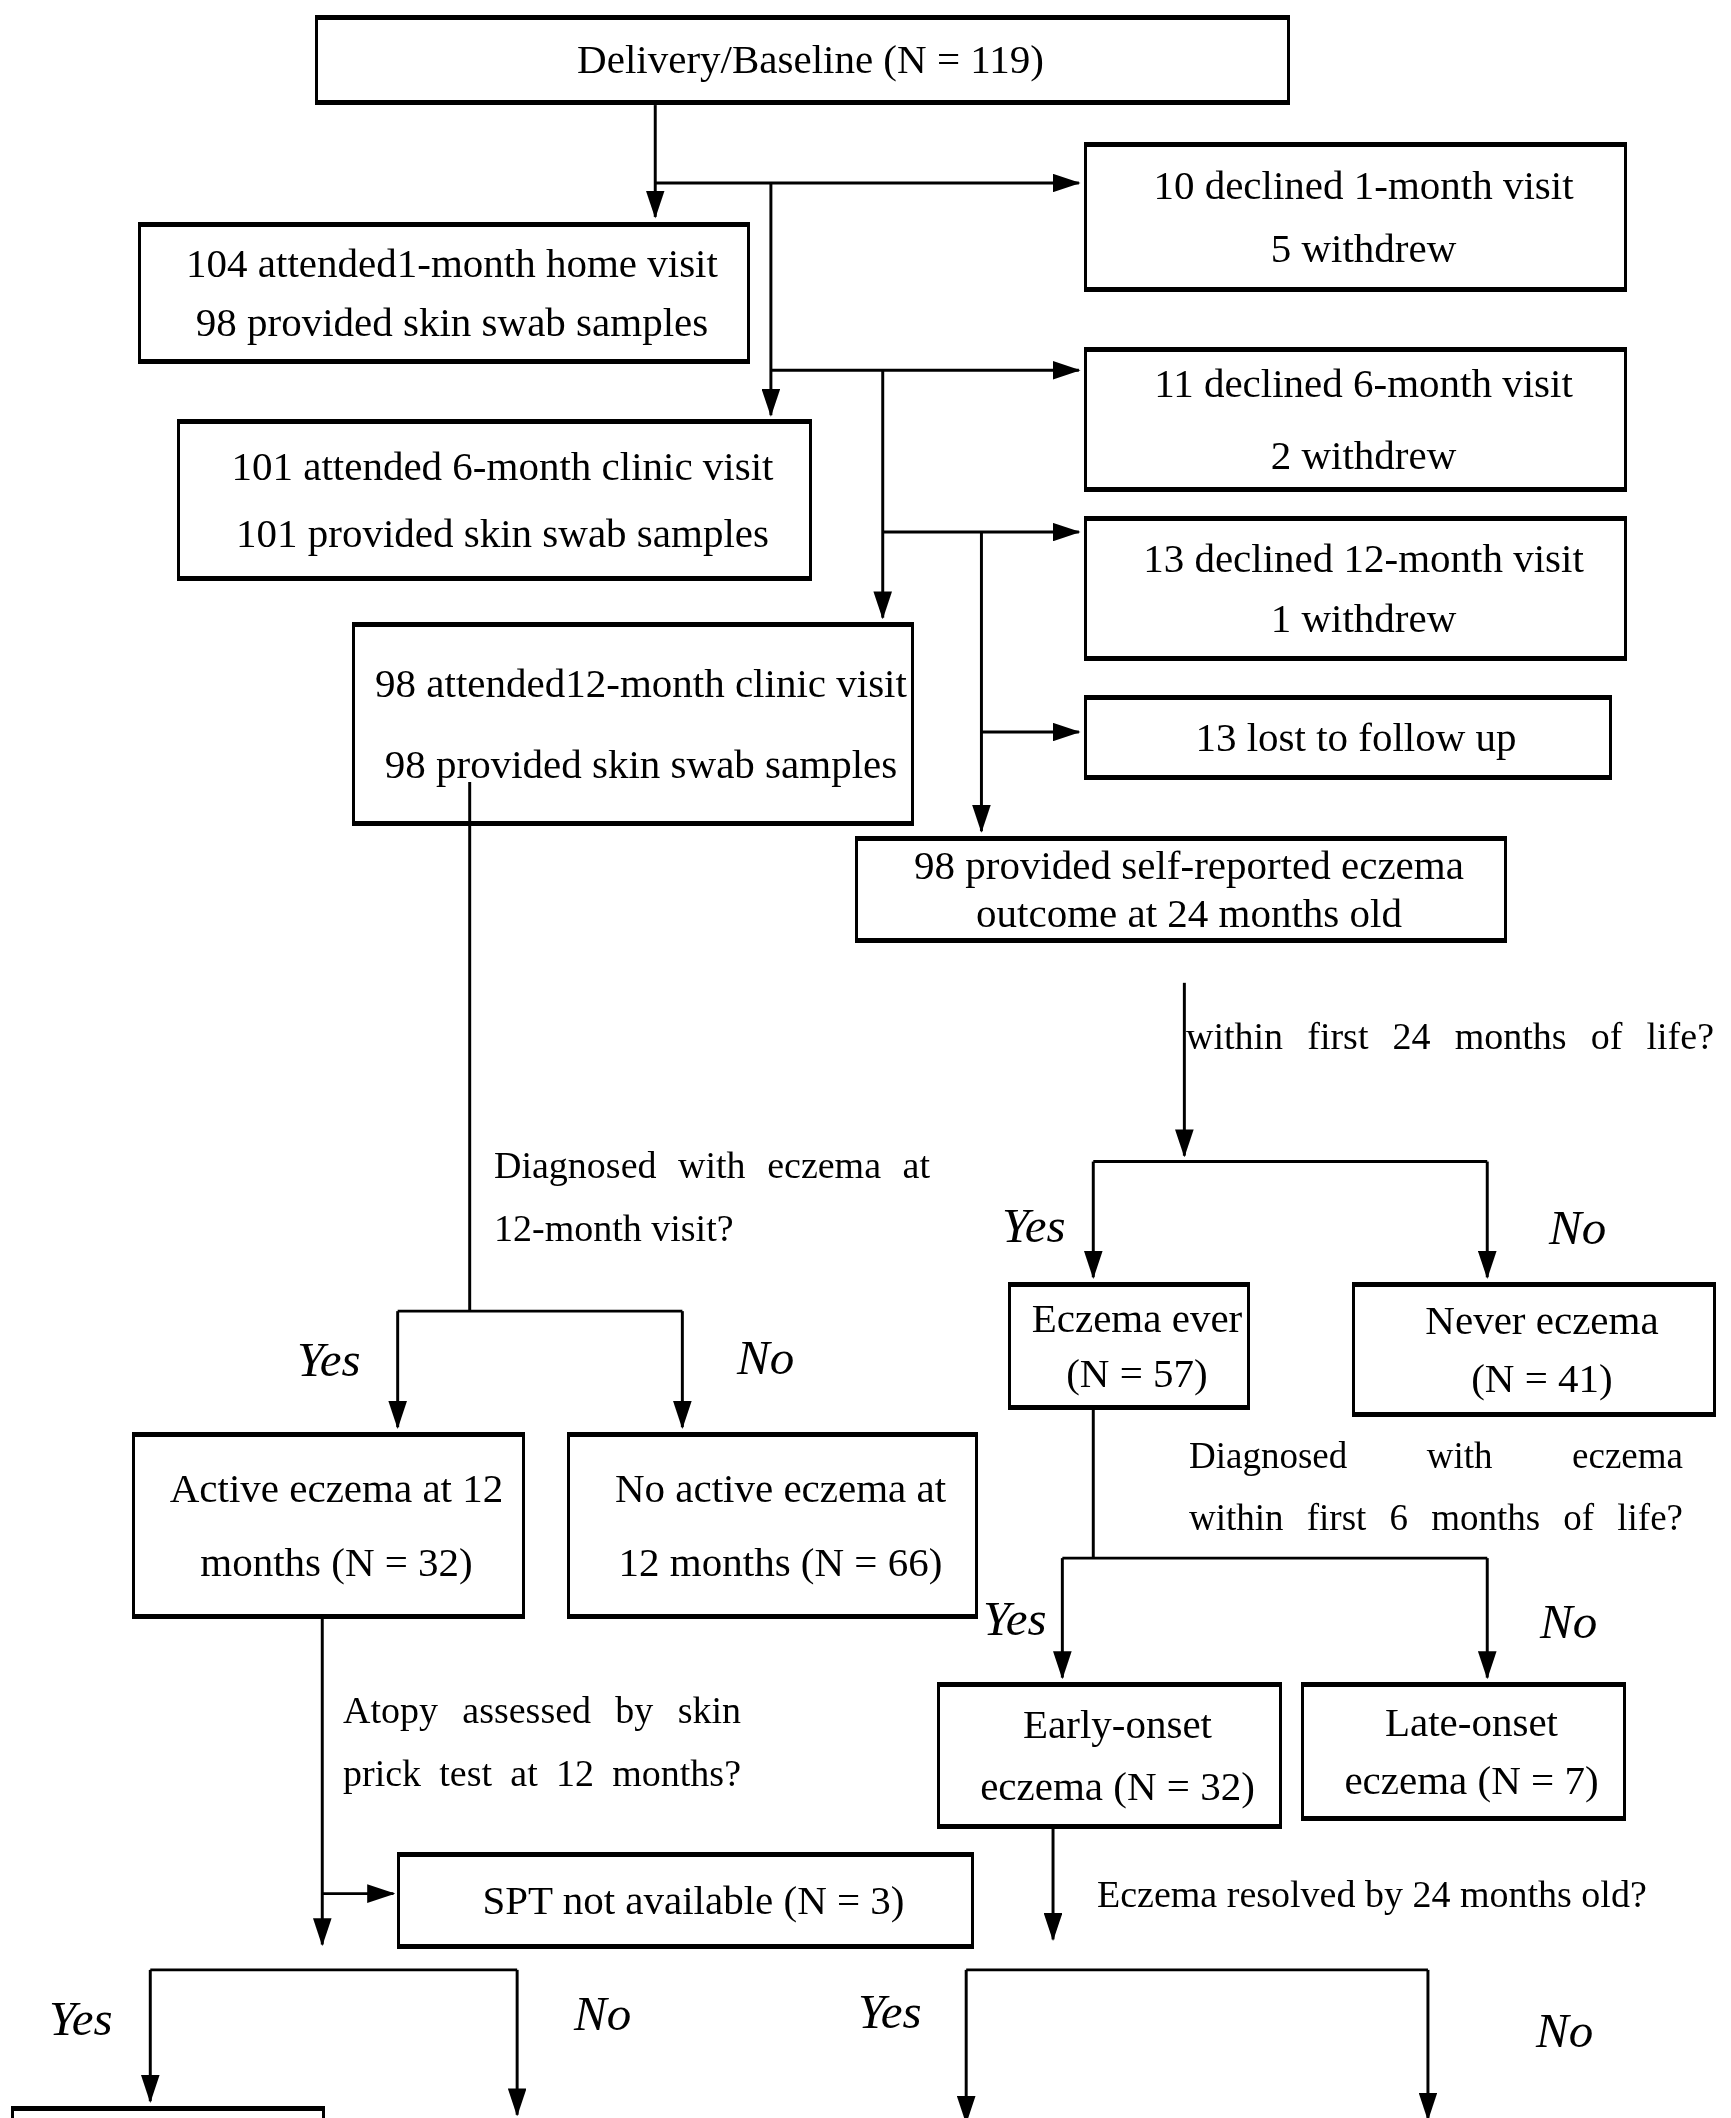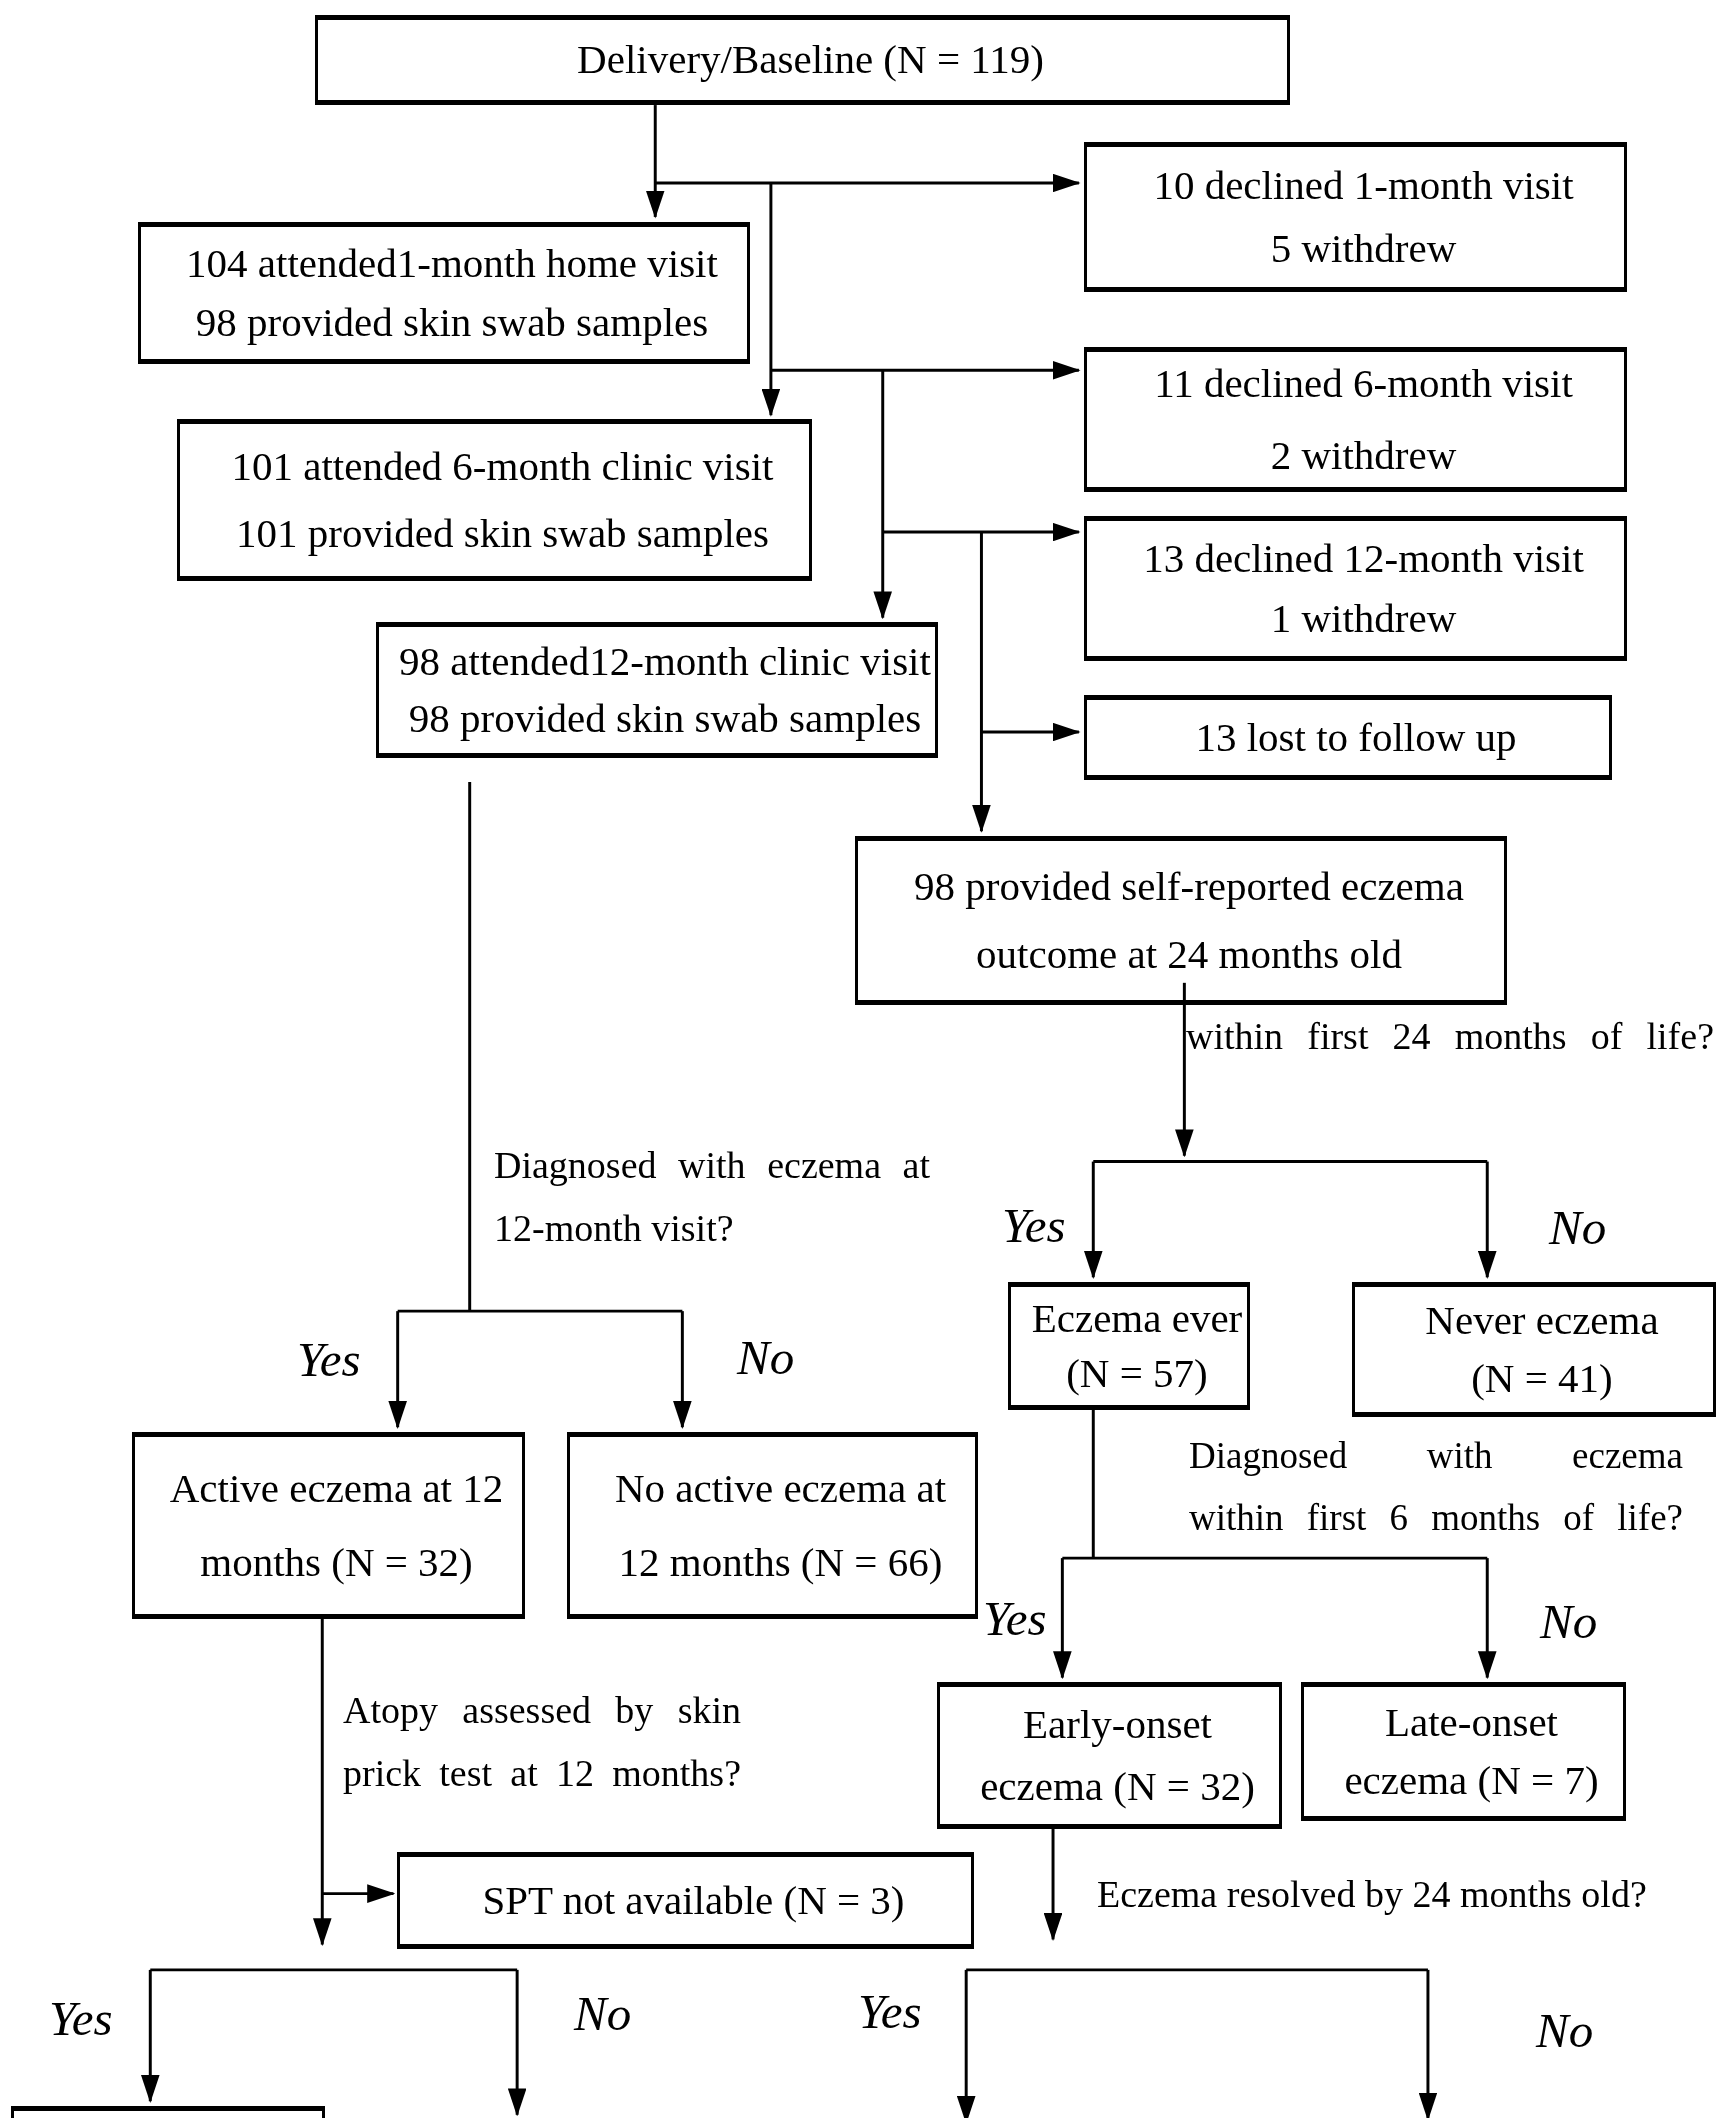--- a/index.html
+++ b/index.html
@@ -77,35 +77,35 @@
   <div class="box" style="left:177px;top:419px;width:635px;height:162px;">
     <div class="ln">101 attended 6-month clinic visit</div>
     <div class="ln">101 provided skin swab samples</div>
   </div>
 
   <div class="box" style="left:1084px;top:347px;width:543px;height:145px;gap:16px;">
     <div class="ln">11 declined 6-month visit</div>
     <div class="ln">2 withdrew</div>
   </div>
 
-  <div class="box" style="left:376px;top:622px;width:562px;height:136px;">
+  <div class="box" style="left:352px;top:622px;width:562px;height:204px;">
     <div class="ln">98 attended12-month clinic visit</div>
     <div class="ln">98 provided skin swab samples</div>
   </div>
 
   <div class="box" style="left:1084px;top:516px;width:543px;height:145px;">
     <div class="ln">13 declined 12-month visit</div>
     <div class="ln">1 withdrew</div>
   </div>
 
   <div class="box" style="left:1084px;top:695px;width:528px;height:85px;">
     <div class="ln">13 lost to follow up</div>
   </div>
 
-  <div class="box" style="left:855px;top:836px;width:652px;height:169px;">
+  <div class="box" style="left:855px;top:836px;width:652px;height:107px;">
     <div class="ln">98 provided self-reported eczema</div>
     <div class="ln">outcome at 24 months old</div>
   </div>
 
   <div class="box" style="left:1008px;top:1282px;width:242px;height:128px;">
     <div class="ln">Eczema ever</div>
     <div class="ln">(N = 57)</div>
   </div>
 
   <div class="box" style="left:1352px;top:1282px;width:364px;height:135px;">

